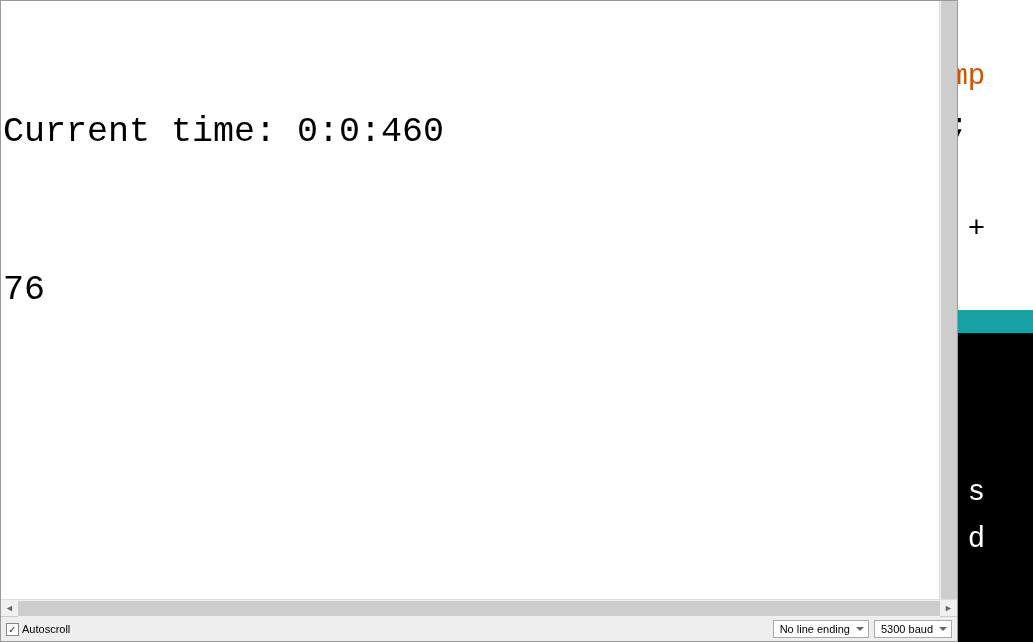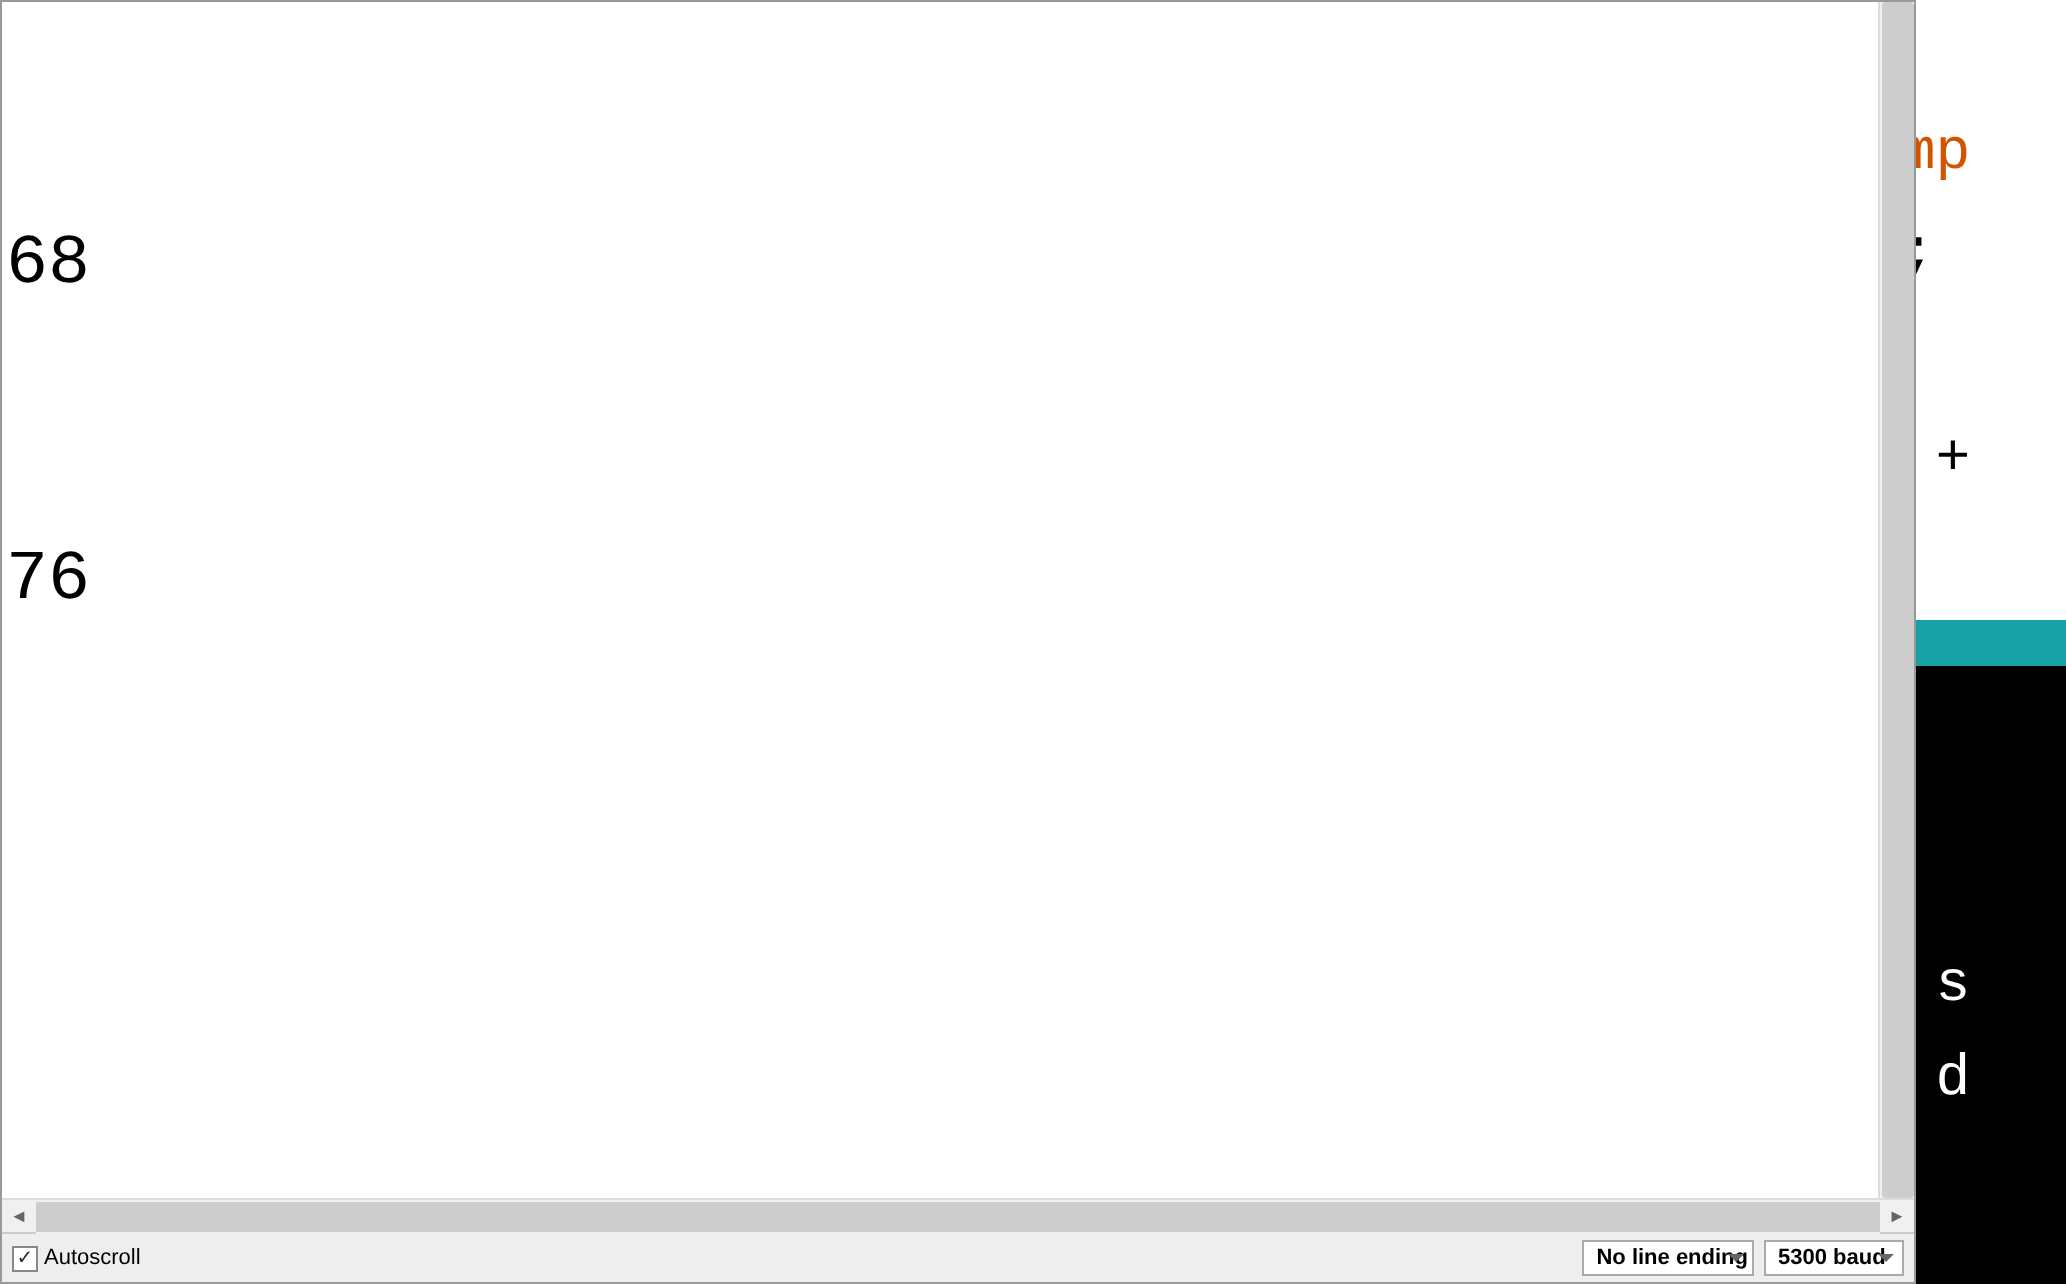--- a/index.html
+++ b/index.html
@@ -160,27 +160,26 @@
       font-size: 10px;
       color: #333;
       cursor: pointer;
     }
     .spacer {
       flex: 1;
     }
     .dropdown {
       border: 1px solid #aaa;
       background: #fff;
-      padding: 2px 2px 2px 6px;
+      padding: 2px 18px 2px 6px;
       font-size: 11px;
       margin-left: 5px;
       position: relative;
       cursor: pointer;
       min-width: 70px;
-      font-weight: bold;
     }
     .dropdown::after {
       content: '';
       position: absolute;
       right: 4px;
       top: 50%;
       transform: translateY(-50%);
       border-left: 4px solid transparent;
       border-right: 4px solid transparent;
       border-top: 4px solid #666;
@@ -195,21 +194,21 @@
   <span class="bg-code bg-line3"><span class="bg-quote">"</span><span> +</span></span>
   <div class="bg-editor-teal"></div>
   <div class="bg-editor-dark">
     <span class="bg-dark-line1">m s</span>
     <span class="bg-dark-line2">f d</span>
   </div>
 </div>
 
 <div class="serial-monitor">
   <div class="serial-output">
-    <span class="line">68</span>
+    <span class="line">Current time: 0:0:460</span>
     <span class="line">76</span>
     
     
     
     
     
     
     
     <div class="vscroll">
       <div class="vscroll-thumb"></div>

